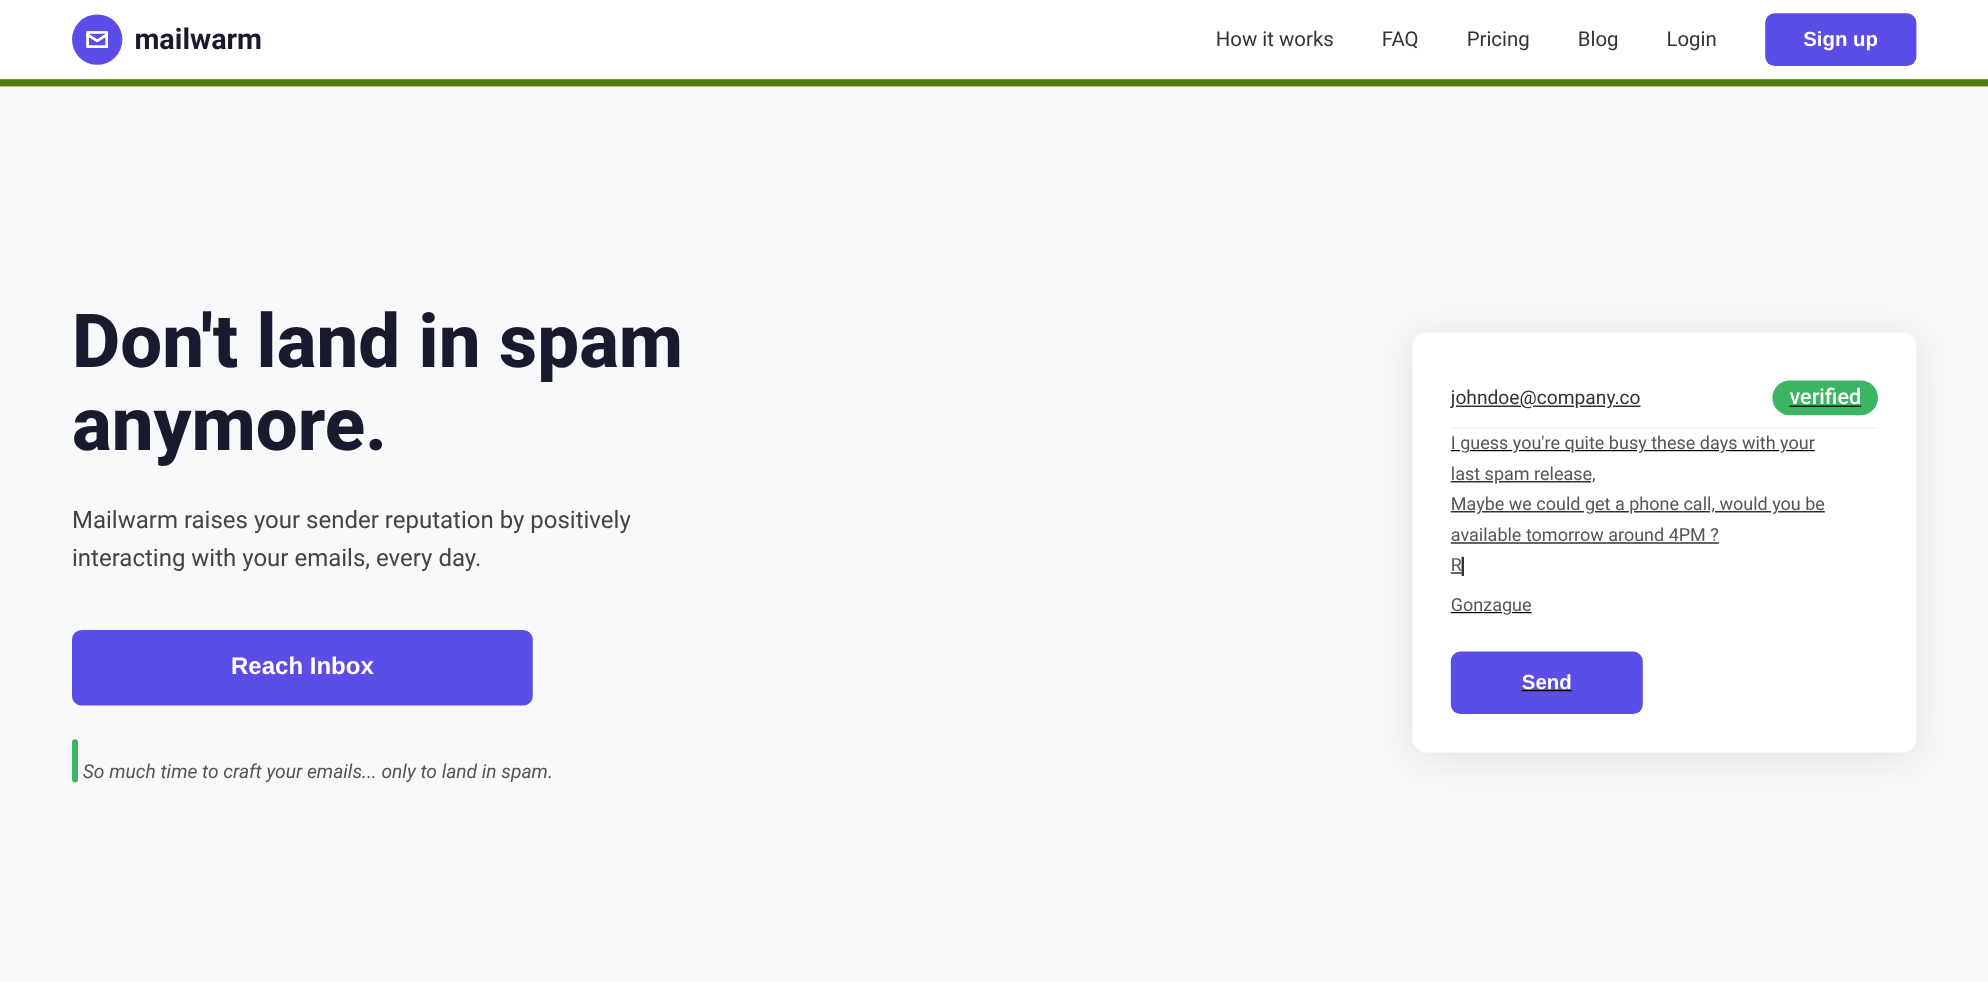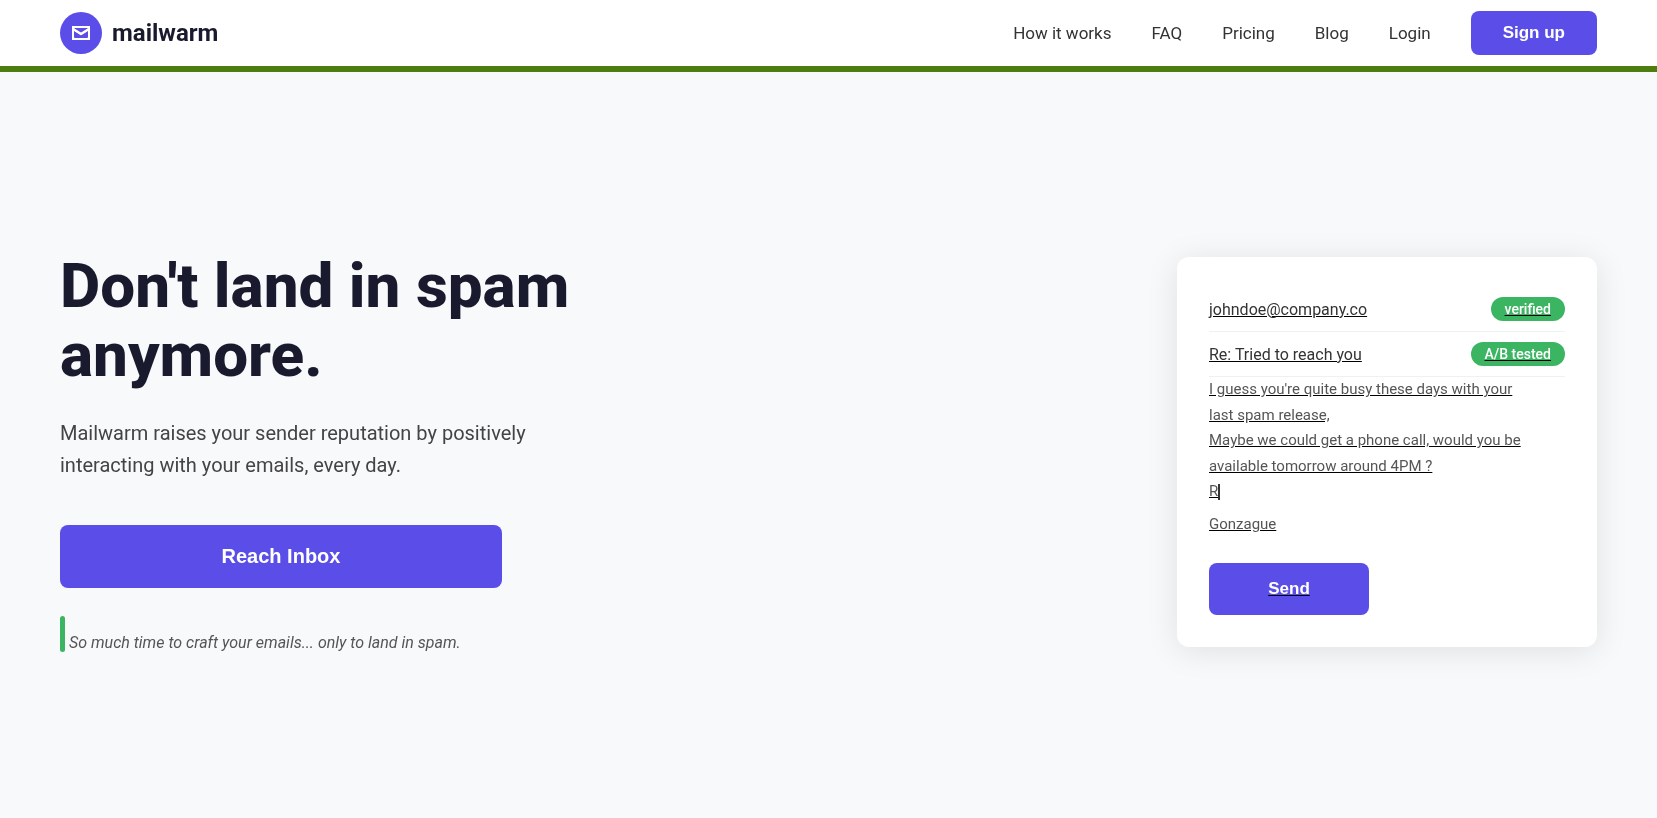--- a/index.html
+++ b/index.html
@@ -95,21 +95,21 @@
     }
     .btn-reach-inbox {
       background: #5b4ee8;
       color: white;
       border: none;
       padding: 20px 0;
       border-radius: 8px;
       font-size: 20px;
       font-weight: 600;
       cursor: pointer;
-      width: 442px;
+      width: 384px;
       display: block;
       text-align: center;
       margin-bottom: 28px;
     }
     .tagline {
       display: flex;
       align-items: flex-end;
       gap: 4px;
       font-size: 16px;
       color: #555;
@@ -149,21 +149,21 @@
     .email-row:last-of-type {
       border-bottom: none;
     }
     .email-field-text {
       font-size: 16px;
       color: #333;
     }
     .badge {
       padding: 4px 14px;
       border-radius: 20px;
-      font-size: 14px;
+      font-size: 18px;
       font-weight: 500;
       color: white;
     }
     .badge-verified { background: #3cb563; }
     .badge-ab { background: #3cb563; }
     .badge-personalized { background: #3cb563; }
     .email-body {
       font-size: 15px;
       color: #555;
       line-height: 1.7;
@@ -239,24 +239,20 @@
   </div>
 
   <div class="hero-right">
     <div class="email-card">
 
       <div class="email-row">
         <span class="email-field-text">johndoe@company.co</span>
         <span class="badge badge-verified">verified</span>
       </div>
 
-      <div class="email-row">
-        <span class="email-field-text">Re: Tried to reach you</span>
-        <span class="badge badge-ab">A/B tested</span>
-      </div>
 
 
       <div class="email-body">
         <span>I guess you're quite busy these days with your</span><br>
         <span>last spam release,</span><br>
         <span>Maybe we could get a phone call, would you be</span><br>
         <span>available tomorrow around 4PM ?</span><br>
         <span>R</span><span class="cursor"></span>
       </div>
 

